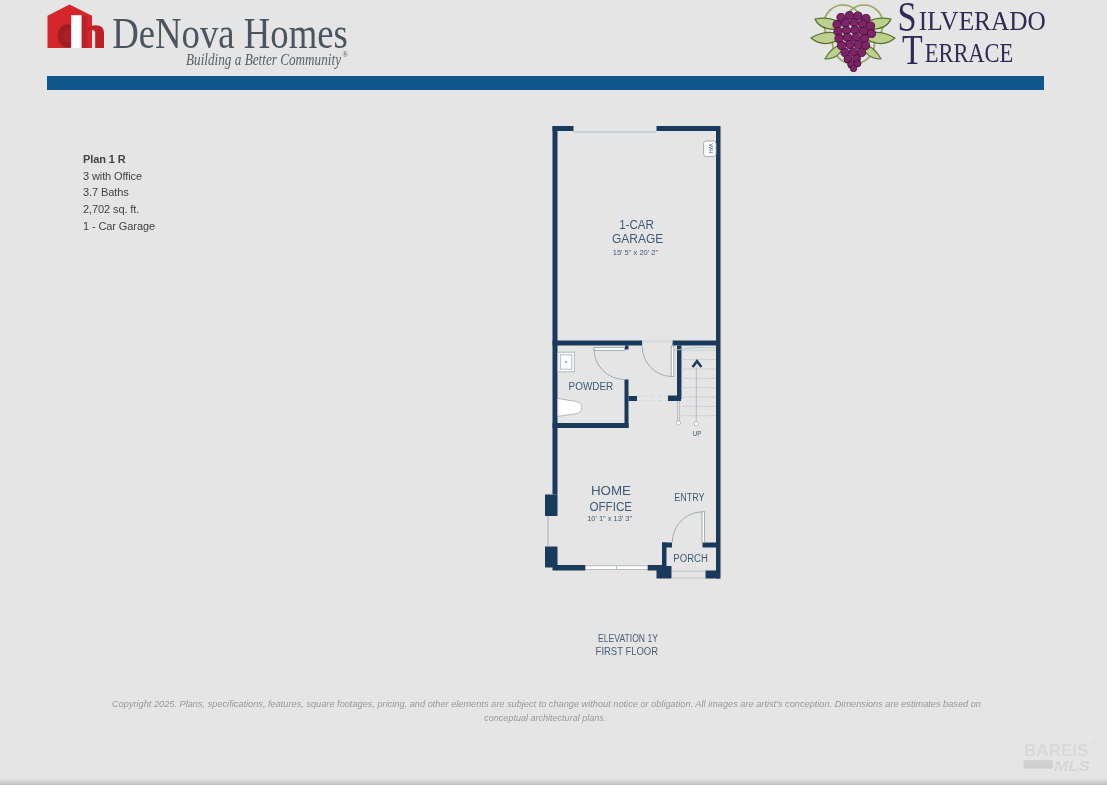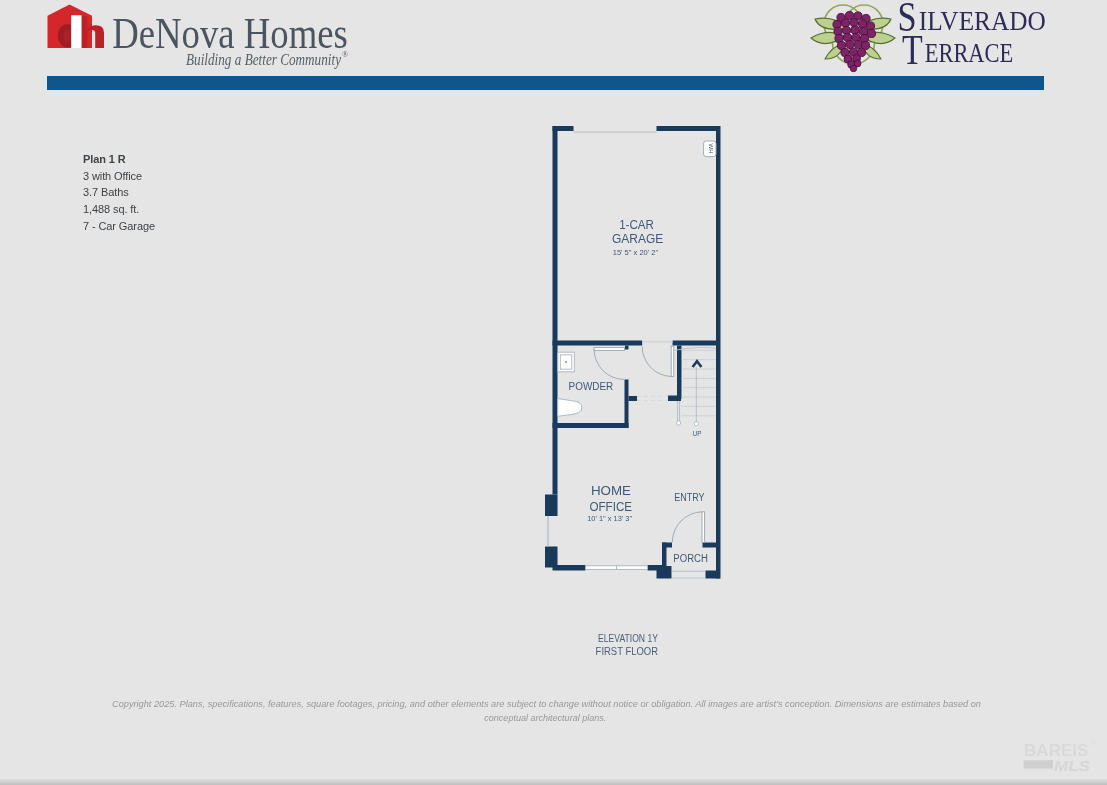--- a/index.html
+++ b/index.html
@@ -81,22 +81,22 @@
       </g>
     </g>
   </svg>
 
   <div class="abs" style="left:47px;top:75.8px;width:997px;height:14.2px;background:#0e568c;"></div>
 
   <div class="abs" style="left:47px;top:151.2px;font-size:11px;line-height:16.6px;letter-spacing:-0.1px;color:#3f4346;margin-left:36px;">
     <div style="font-weight:bold;">Plan 1 R</div>
     <div>3 with Office</div>
     <div>3.7 Baths</div>
-    <div>1,488 sq. ft.</div>
-    <div>7 - Car Garage</div>
+    <div>2,702 sq. ft.</div>
+    <div>1 - Car Garage</div>
   </div>
 
   <svg class="abs" style="left:540px;top:120px" width="187" height="545" viewBox="540 120 187 545">
 
     <g fill="#1a3a5c">
       <rect x="552.5" y="126" width="21" height="5"></rect>
       <rect x="656.5" y="126" width="63.5" height="5"></rect>
       <rect x="552.5" y="126" width="5" height="368.5"></rect>
       <rect x="545" y="494.5" width="12.5" height="21.5"></rect>
       <rect x="545" y="546.5" width="12.5" height="21"></rect>

